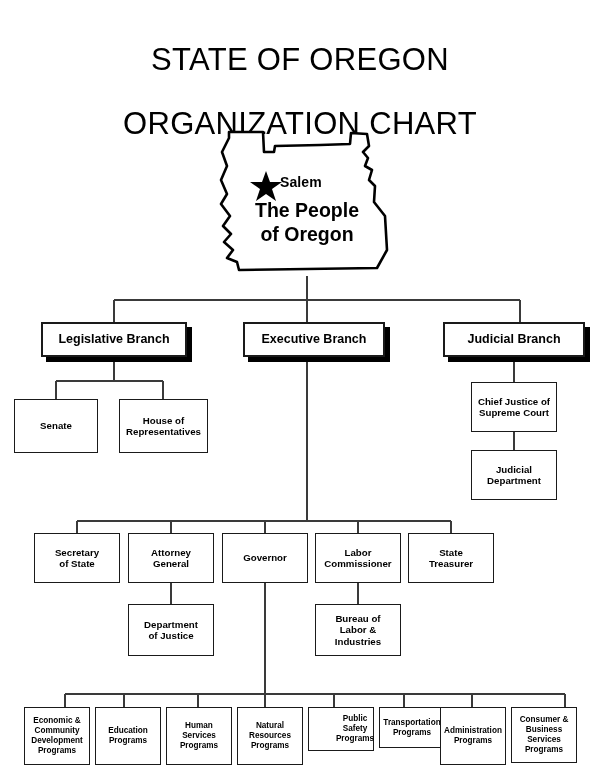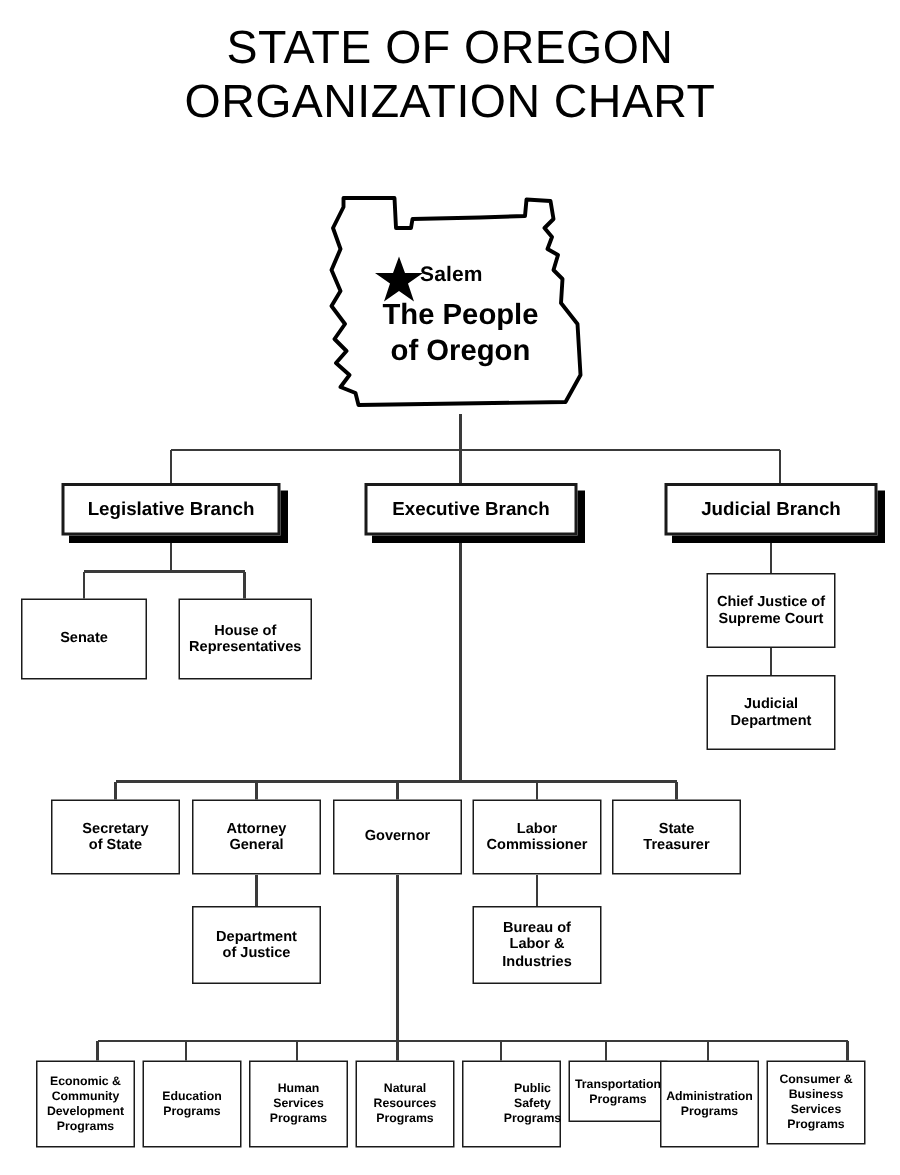--- a/index.html
+++ b/index.html
@@ -25,21 +25,21 @@
     position: absolute;
     left: 0;
     top: 14px;
     width: 600px;
     text-align: center;
     font-size: 31px;
     font-weight: 400;
     line-height: 36px;
     letter-spacing: 0.3px;
   }
-  .chart-title .title-line { display: block; }
+  .chart-title .title-line { display: block; margin-top: 28px; }
 
   
   #connector-layer {
     position: absolute;
     left: 0;
     top: 0;
     width: 600px;
     height: 783px;
     pointer-events: none;
   }
@@ -271,21 +271,21 @@
       <span style="display:block;">Programs</span>
     </span>
   </div>
   <div class="node program" style="left:237px; top:707px; width:66px; height:58px;">
     <span class="node-label">
       <span style="display:block;text-align:center;">Natural</span>
       <span style="display:block;">Resources</span>
       <span style="display:block;">Programs</span>
     </span>
   </div>
-  <div class="node program" style="left:308px; top:707px; width:66px; height:58px;padding-left:28px;">
+  <div class="node program" style="left:308px; top:707px; width:66px; height:44px;padding-left:28px;">
     <span class="node-label">
       <span style="display:block;">Public</span>
       <span style="display:block;">Safety</span>
       <span style="display:block;">Programs</span>
     </span>
   </div>
   <div class="node program" style="left:379px; top:707px; width:66px; height:41px;">
     <span class="node-label">
       <span style="display:block;">Transportation</span>
       <span style="display:block;">Programs</span>

